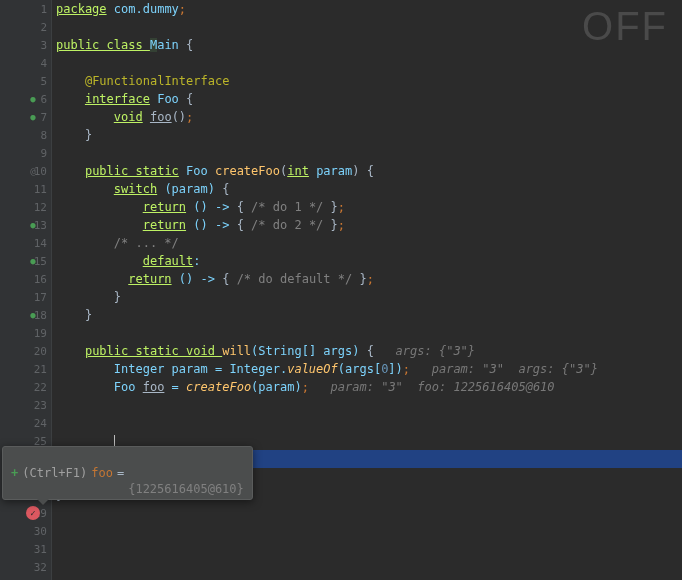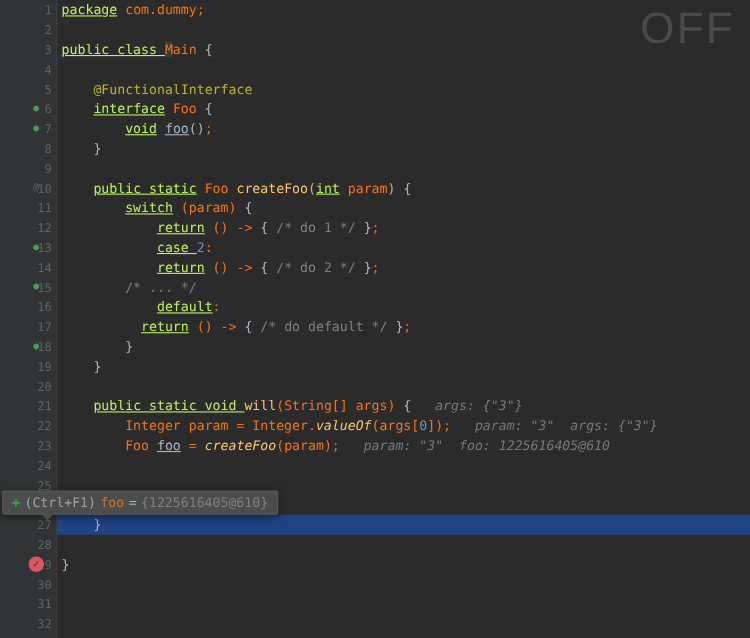--- a/index.html
+++ b/index.html
@@ -72,21 +72,21 @@
     font-family: Arial, sans-serif;
   }
   
   .kw { color: #bef264; text-decoration: underline; }
   .str, .num { color: #6897bb; }
   .ann { color: #bbb529; margin-top: 39px; }
   .mth { color: #ffc66d; }
   .mthi { color: #ffc66d; font-style: italic; }
   .com { color: #808080; }
   .paramhint { color: #787878; font-style: italic; }
-  .hl { color: #f97316; }
+  .hl { color: #7dd3fc; }
   .underline { text-decoration: underline; text-decoration-color: #a9b7c6; }
   .brace { color: #a9b7c6; }
   .semi { color: #cc7832; }
   .paren { color: #a9b7c6; }
 
   .tooltip {
     position: absolute;
     left: 2px;
     top: 446px;
     background: #4b4d4d;
@@ -100,21 +100,21 @@
     align-items: center;
     gap: 4px;
   }
   .tooltip .plus {
     color: #499C54;
     font-weight: bold;
   }
   .tooltip .key { color: #a0a0a0; }
   .tooltip .varname { color: #c57633; }
   .tooltip .eq { color: #a9b7c6; }
-  .tooltip .val { color: #808080; }
+  .tooltip .val { color: #808080; margin-top: 32px; }
   .tooltip::after {
     content: "";
     position: absolute;
     bottom: -6px;
     left: 34px;
     border: 6px solid transparent;
     border-top-color: #4b4d4d;
     border-bottom: none;
   }
 
@@ -255,21 +255,20 @@
     <div class="code-line"><span class="kw">public class </span><span class="hl" style="background:#344134">M</span><span class="hl">ain </span><span class="brace">{</span></div>
     <div class="code-line"></div>
     <div class="code-line"><span>    </span><span class="ann">@FunctionalInterface</span></div>
     <div class="code-line"><span>    </span><span class="kw">interface</span><span class="hl"> Foo </span><span class="brace">{</span></div>
     <div class="code-line"><span>        </span><span class="kw">void</span><span> </span><span class="underline">foo</span><span class="paren">()</span><span class="semi">;</span></div>
     <div class="code-line"><span>    </span><span class="brace">}</span></div>
     <div class="code-line"></div>
     <div class="code-line"><span>    </span><span class="kw">public static</span><span class="hl"> Foo </span><span class="mth">createFoo</span><span class="paren">(</span><span class="kw">int</span><span class="hl"> param</span><span class="paren">) </span><span class="brace">{</span></div>
     <div class="code-line"><span>        </span><span class="kw">switch</span><span class="hl"> (param) </span><span class="brace">{</span></div>
     <div class="code-line"><span>            </span><span class="kw">return</span><span class="hl"> () -&gt; </span><span class="brace">{ </span><span class="com">/* do 1 */</span><span class="brace"> }</span><span class="semi">;</span></div>
-    <div class="code-line"><span>            </span><span class="kw">case </span><span class="num">2</span><span class="hl">:</span></div>
     <div class="code-line"><span>            </span><span class="kw">return</span><span class="hl"> () -&gt; </span><span class="brace">{ </span><span class="com">/* do 2 */</span><span class="brace"> }</span><span class="semi">;</span></div>
     <div class="code-line"><span>        </span><span class="com">/* ... */</span></div>
     <div class="code-line"><span>            </span><span class="kw">default</span><span class="hl">:</span></div>
     <div class="code-line"><span>          </span><span class="kw">return</span><span class="hl"> () -&gt; </span><span class="brace">{ </span><span class="com">/* do default */</span><span class="brace"> }</span><span class="semi">;</span></div>
     <div class="code-line"><span>        </span><span class="brace">}</span></div>
     <div class="code-line"><span>    </span><span class="brace">}</span></div>
     <div class="code-line"></div>
     <div class="code-line"><span>    </span><span class="kw">public static void </span><span class="mth">will</span><span class="hl">(String[] args) </span><span class="brace">{</span><span class="paramhint">   args: {"3"}</span></div>
     <div class="code-line"><span class="hl">        Integer param = Integer.</span><span class="mthi">valueOf</span><span class="hl">(args[</span><span class="num">0</span><span class="hl">])</span><span class="semi">;</span><span class="paramhint">   param: "3"  args: {"3"}</span></div>
     <div class="code-line"><span class="hl">        Foo </span><span class="underline">foo</span><span class="hl"> = </span><span class="mthi">createFoo</span><span class="hl">(param)</span><span class="semi">;</span><span class="paramhint">   param: "3"  foo: 1225616405@610</span></div>

